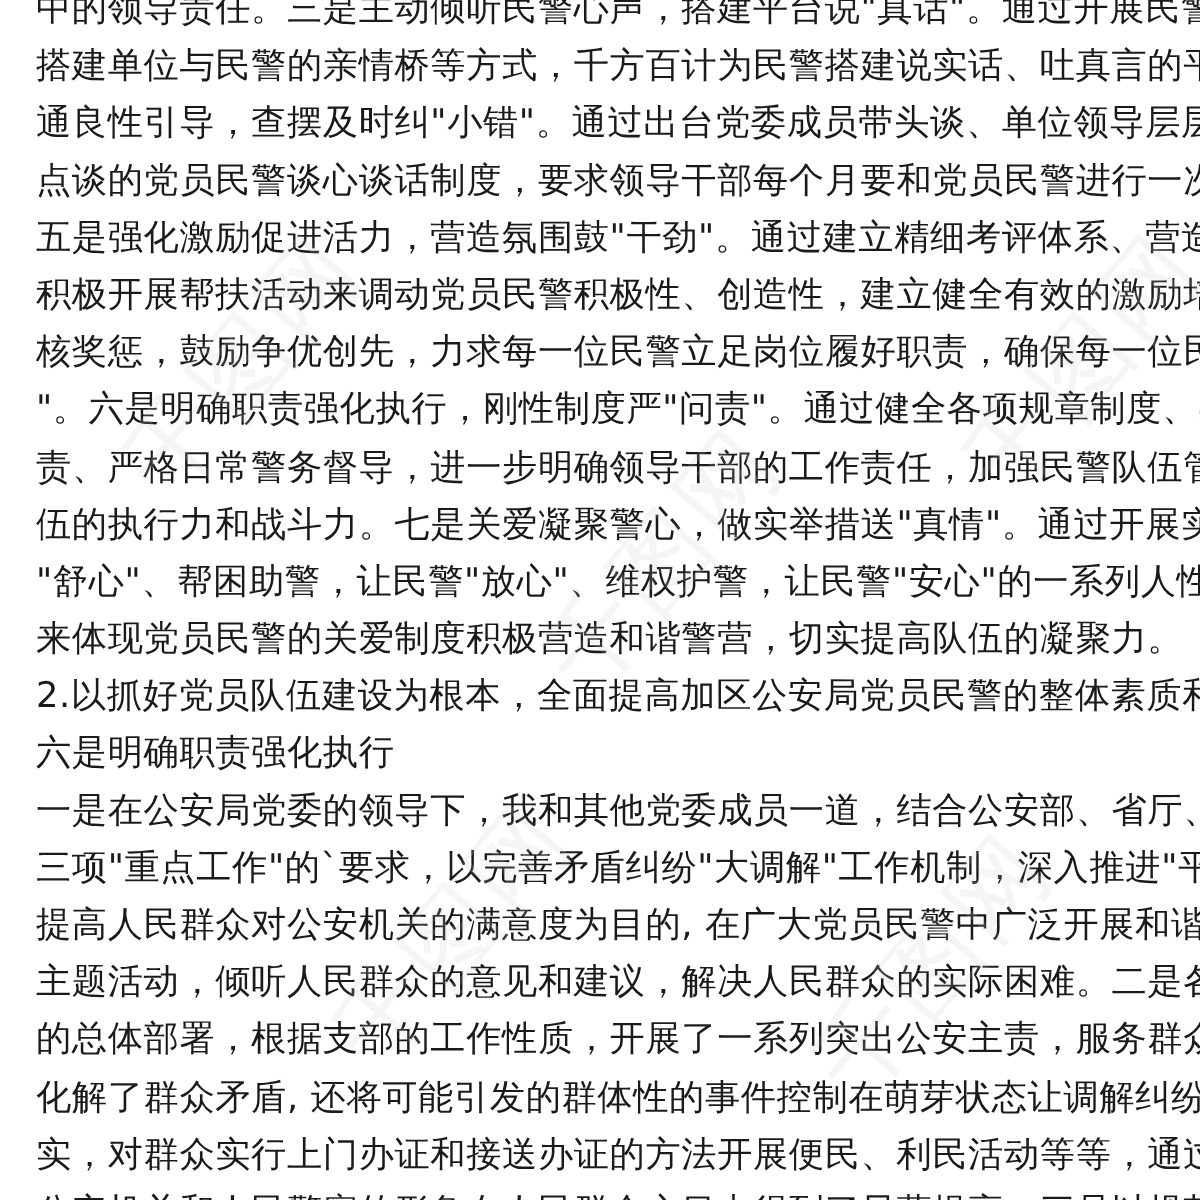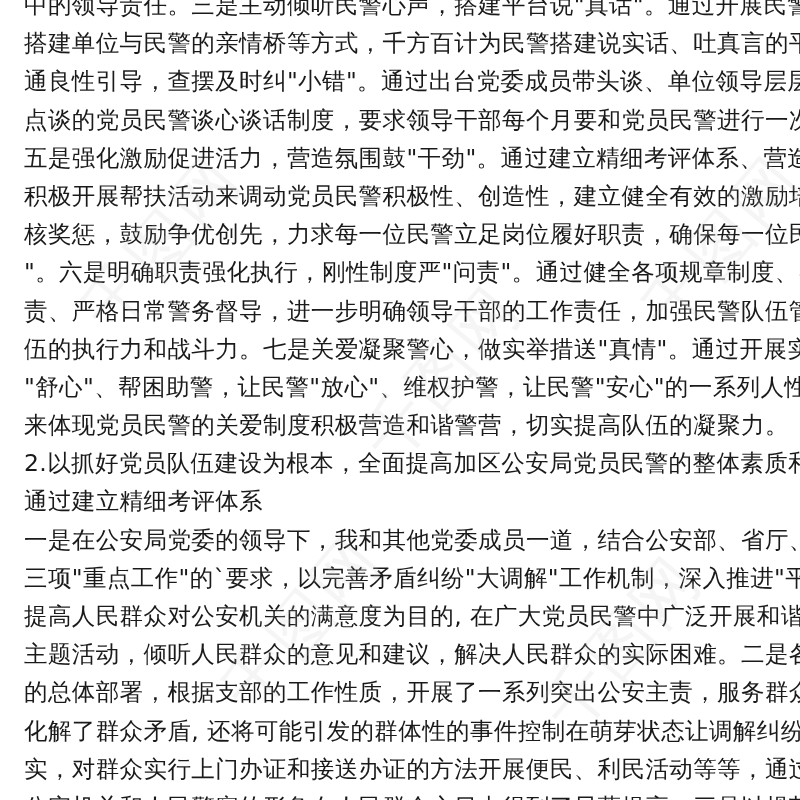--- a/index.html
+++ b/index.html
@@ -55,21 +55,21 @@
     <span class="line">点谈的党员民警谈心谈话制度，要求领导干部每个月要和党员民警进行一次见面交心谈心。</span>
     <span class="line">五是强化激励促进活力，营造氛围鼓"干劲"。通过建立精细考评体系、营造群体创优氛围、</span>
     <span class="line">积极开展帮扶活动来调动党员民警积极性、创造性，建立健全有效的激励培育机制，科学考</span>
     <span class="line">核奖惩，鼓励争优创先，力求每一位民警立足岗位履好职责，确保每一位民警"鼓劲干事业</span>
     <span class="line">"。六是明确职责强化执行，刚性制度严"问责"。通过健全各项规章制度、实行工作执行力问</span>
     <span class="line">责、严格日常警务督导，进一步明确领导干部的工作责任，加强民警队伍管理，大力提升队</span>
     <span class="line">伍的执行力和战斗力。七是关爱凝聚警心，做实举措送"真情"。通过开展实事暖警，让民警</span>
     <span class="line">"舒心"、帮困助警，让民警"放心"、维权护警，让民警"安心"的一系列人性化、人本化的举措</span>
     <span class="line">来体现党员民警的关爱制度积极营造和谐警营，切实提高队伍的凝聚力。</span>
     <span class="line">2.以抓好党员队伍建设为根本，全面提高加区公安局党员民警的整体素质和宗旨意识，为开</span>
-    <span class="line">通过建立精细考评体系</span>
+    <span class="line">六是明确职责强化执行</span>
     <span class="line">一是在公安局党委的领导下，我和其他党委成员一道，结合公安部、省厅、区政法委、地局</span>
     <span class="line">三项"重点工作"的`要求，以完善矛盾纠纷"大调解"工作机制，深入推进"平安加区"建设，以</span>
     <span class="line">提高人民群众对公安机关的满意度为目的, 在广大党员民警中广泛开展和谐警民关系的各种</span>
     <span class="line">主题活动，倾听人民群众的意见和建议，解决人民群众的实际困难。二是各支部按照局党委</span>
     <span class="line">的总体部署，根据支部的工作性质，开展了一系列突出公安主责，服务群众的活动，有效地</span>
     <span class="line">化解了群众矛盾, 还将可能引发的群体性的事件控制在萌芽状态让调解纠纷不出社区成为现</span>
     <span class="line">实，对群众实行上门办证和接送办证的方法开展便民、利民活动等等，通过开展这些活动，</span>
     <span class="line">公安机关和人民警察的形象在人民群众心目中得到了显著提高。三是以规范考核制度，做好</span>
 
   </div>

